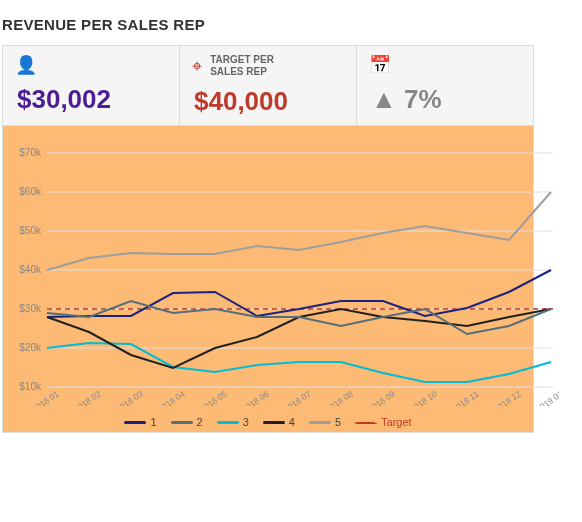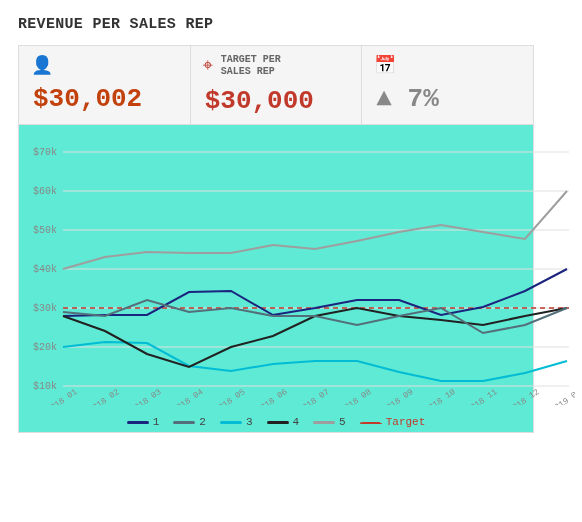--- a/index.html
+++ b/index.html
@@ -4,23 +4,22 @@
   <style>
     * { box-sizing: border-box; margin: 0; padding: 0; }
     body {
       font-family: Arial, sans-serif;
       background: #fff;
       width: 582px;
       height: 522px;
       overflow: hidden;
     }
     .container {
-      padding: 16px 18px 10px 18px;
+      padding: 16px 18px 10px 2px;
       width: 552px;
-      font-family: Liberation Mono, monospace;
     }
     .page-title {
       font-size: 15px;
       font-weight: bold;
       color: #333;
       margin-bottom: 12px;
       letter-spacing: 0.3px;
     }
     .kpi-row {
       display: flex;
@@ -54,29 +53,29 @@
       font-weight: bold;
       text-transform: uppercase;
       line-height: 1.2;
     }
     .kpi-value {
       font-size: 26px;
       font-weight: bold;
       margin-top: 4px;
       margin-left: 2px;
     }
-    .kpi-value.teal { color: #c2410c; }
+    .kpi-value.teal { color: #4c1d95; }
     .kpi-value.red { color: #c0392b; }
     .kpi-value.gray { color: #888; }
     .chart-area {
       margin-top: 0;
       border: 1px solid #ddd;
       border-top: none;
       padding: 10px 10px 4px 10px;
-      background: #5eead4;
+      background: #fdba74;
     }
     .chart-svg-wrap {
       width: 100%;
     }
     .legend {
       display: flex;
       justify-content: center;
       gap: 14px;
       margin-top: 6px;
       flex-wrap: wrap;
@@ -112,21 +111,21 @@
       <div class="kpi-header">
         <span class="kpi-icon">👤</span>
       </div>
       <div class="kpi-value teal">$30,002</div>
     </div>
     <div class="kpi-card">
       <div class="kpi-header">
         <span class="kpi-icon" style="color:#c0392b;">⌖</span>
         <span class="kpi-label">TARGET PER<br>SALES REP</span>
       </div>
-      <div class="kpi-value red">$30,000</div>
+      <div class="kpi-value red">$40,000</div>
     </div>
     <div class="kpi-card">
       <div class="kpi-header">
         <span class="kpi-icon">📅</span>
       </div>
       <div class="kpi-value gray">▲ 7%</div>
     </div>
   </div>
 
   <div class="chart-area">

